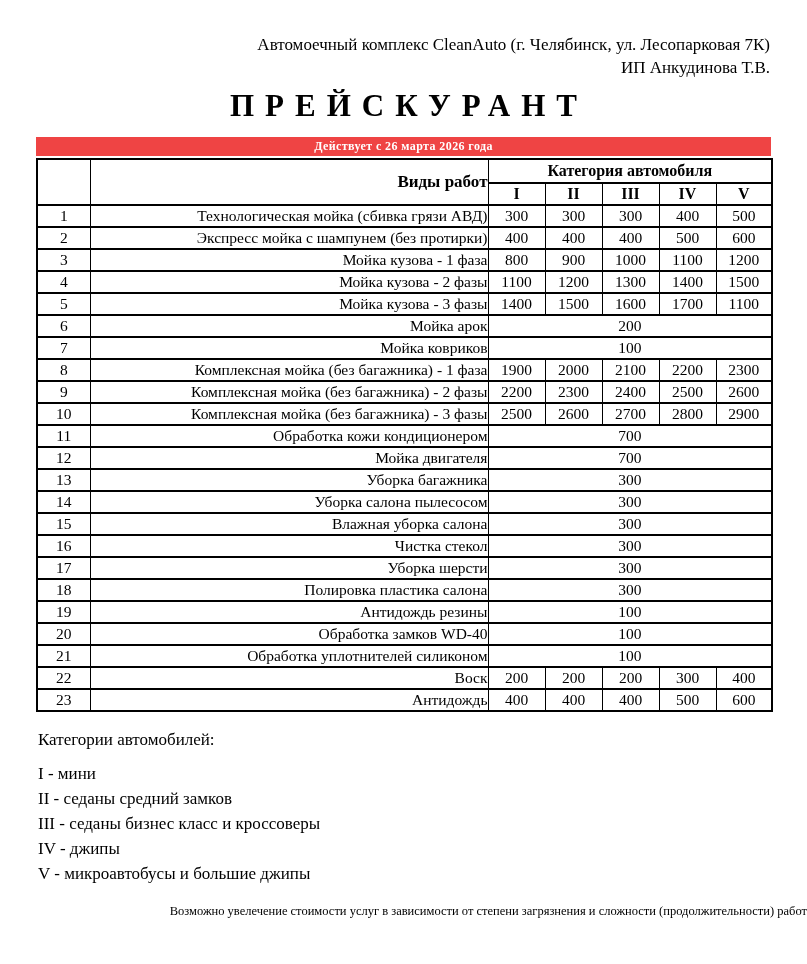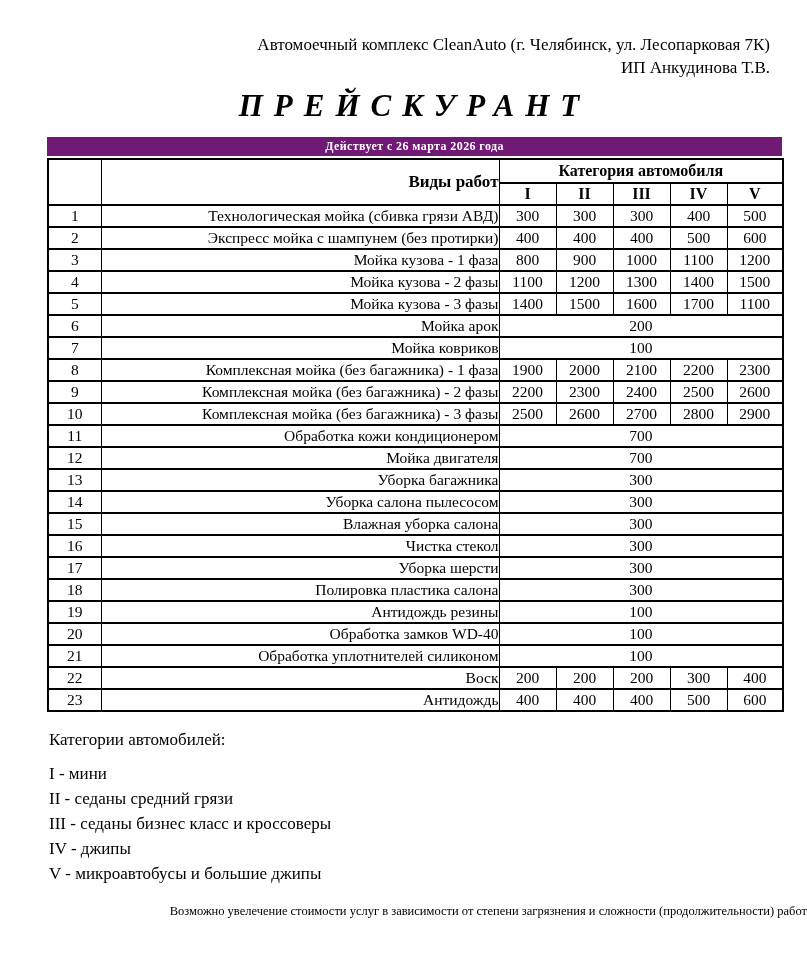--- a/index.html
+++ b/index.html
@@ -12,44 +12,42 @@
     height: 964px;
     font-family: "Liberation Serif", serif;
     color: #000000;
     overflow: hidden;
   }
   .page {
     position: relative;
     width: 807px;
     height: 964px;
     box-sizing: border-box;
-    padding-left: 11px;
   }
   .doc-header {
     padding-top: 33px;
     margin-right: 37px;
     text-align: right;
     font-size: 17px;
     line-height: 23px;
   }
   .doc-title {
     margin: 9px 0 13px 0;
     padding-left: 11px;
     text-align: center;
     font-size: 31px;
     font-weight: bold;
     letter-spacing: 11px;
     font-family: "Liberation Serif", serif;
-    font-style: italic;
   }
   .validity-bar {
     margin-left: 36px;
     width: 735px;
     box-sizing: border-box;
-    background: #701a75;
+    background: #ef4444;
     color: #ffffff;
     height: 19px;
     line-height: 19px;
     text-align: center;
     font-size: 12px;
     font-weight: bold;
     letter-spacing: 0.4px;
     margin-bottom: 2px;
   }
   table.price-table {
@@ -306,21 +304,21 @@
           <td class="price">500</td>
           <td class="price">600</td>
         </tr>
       </tbody>
   </table>
 
   <div class="legend">
     <div class="legend-title">Категории автомобилей:</div>
     <div id="legend-items">
         <div class="legend-item">I - мини</div>
-        <div class="legend-item">II - седаны средний грязи</div>
+        <div class="legend-item">II - седаны средний замков</div>
         <div class="legend-item">III - седаны бизнес класс и кроссоверы</div>
         <div class="legend-item">IV - джипы</div>
         <div class="legend-item">V - микроавтобусы и большие джипы</div>
       </div>
   </div>
 
   <div class="footnote">Возможно увелечение стоимости услуг в зависимости от степени загрязнения и сложности (продолжительности) работ</div>
 
 </div>
 

